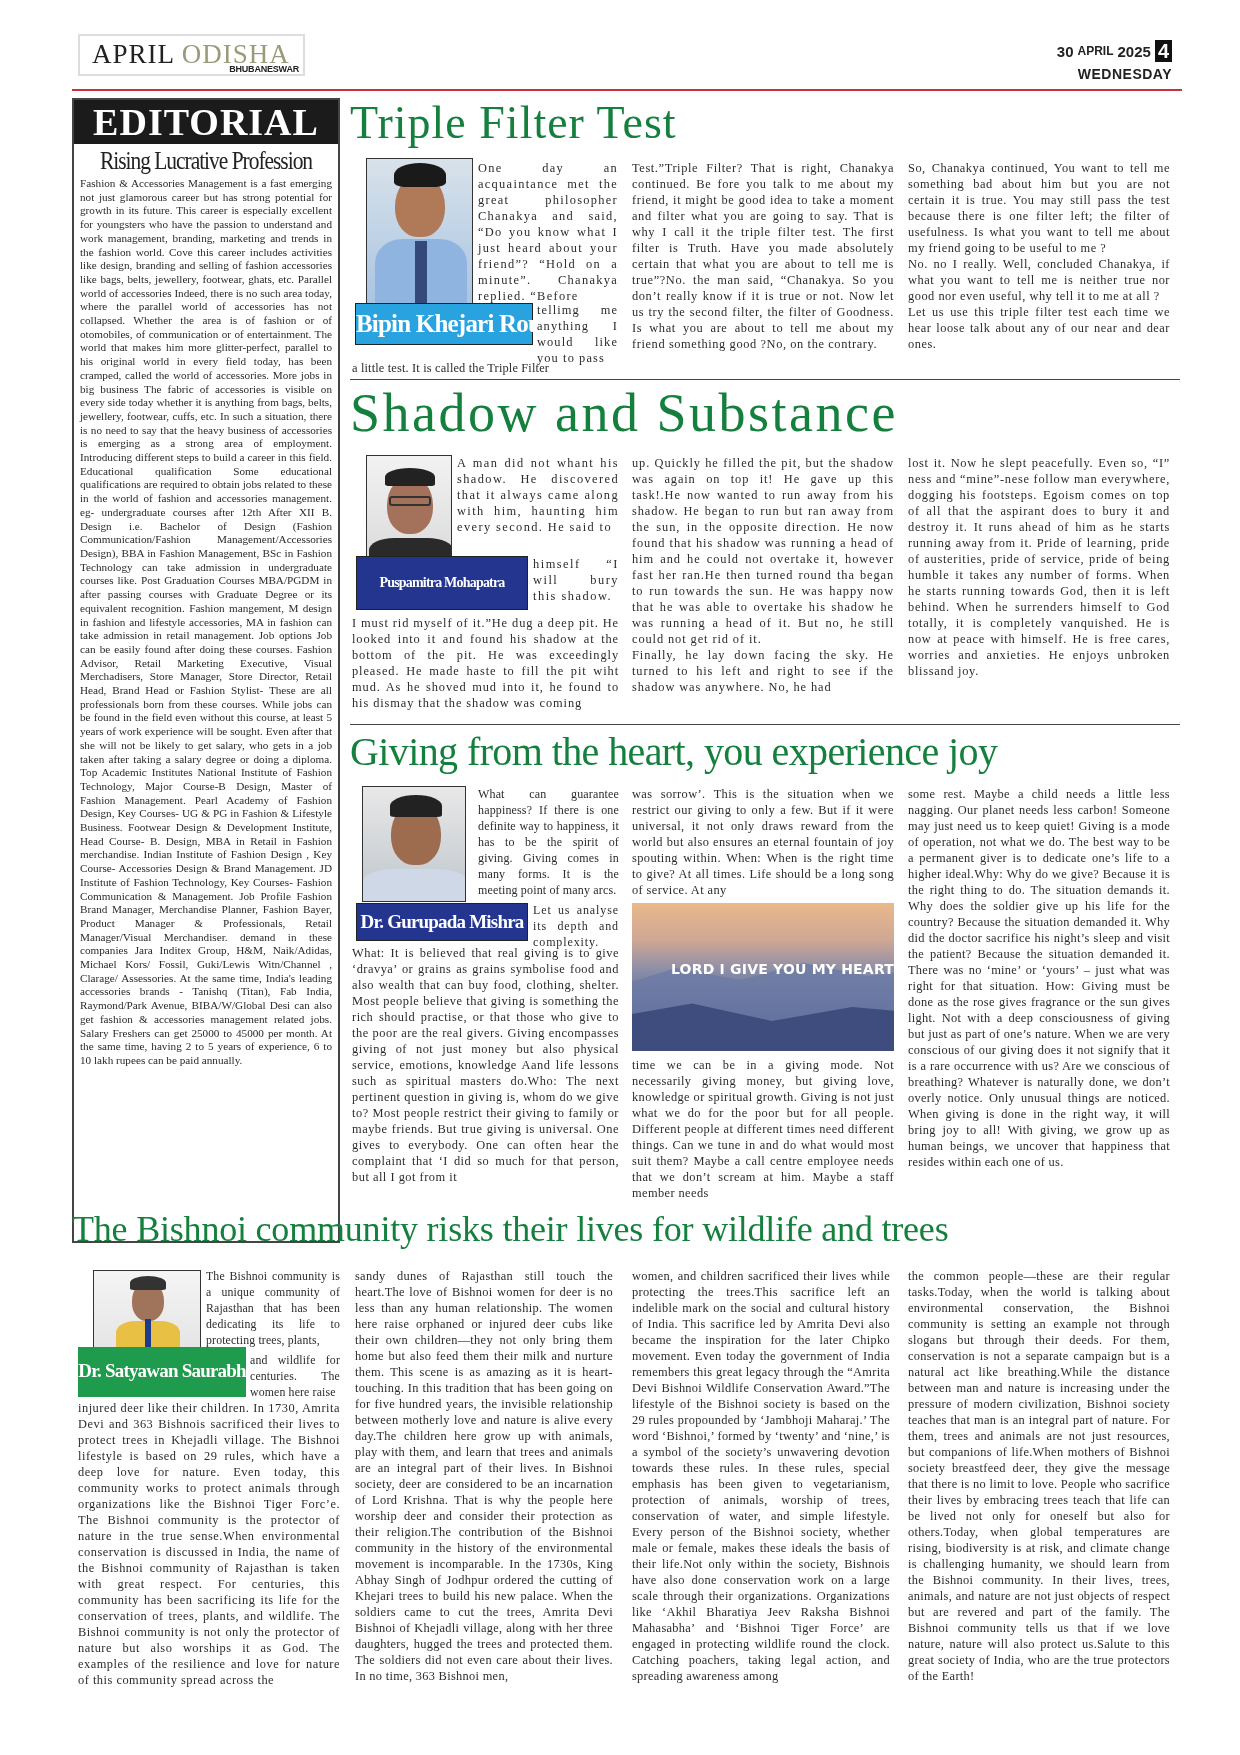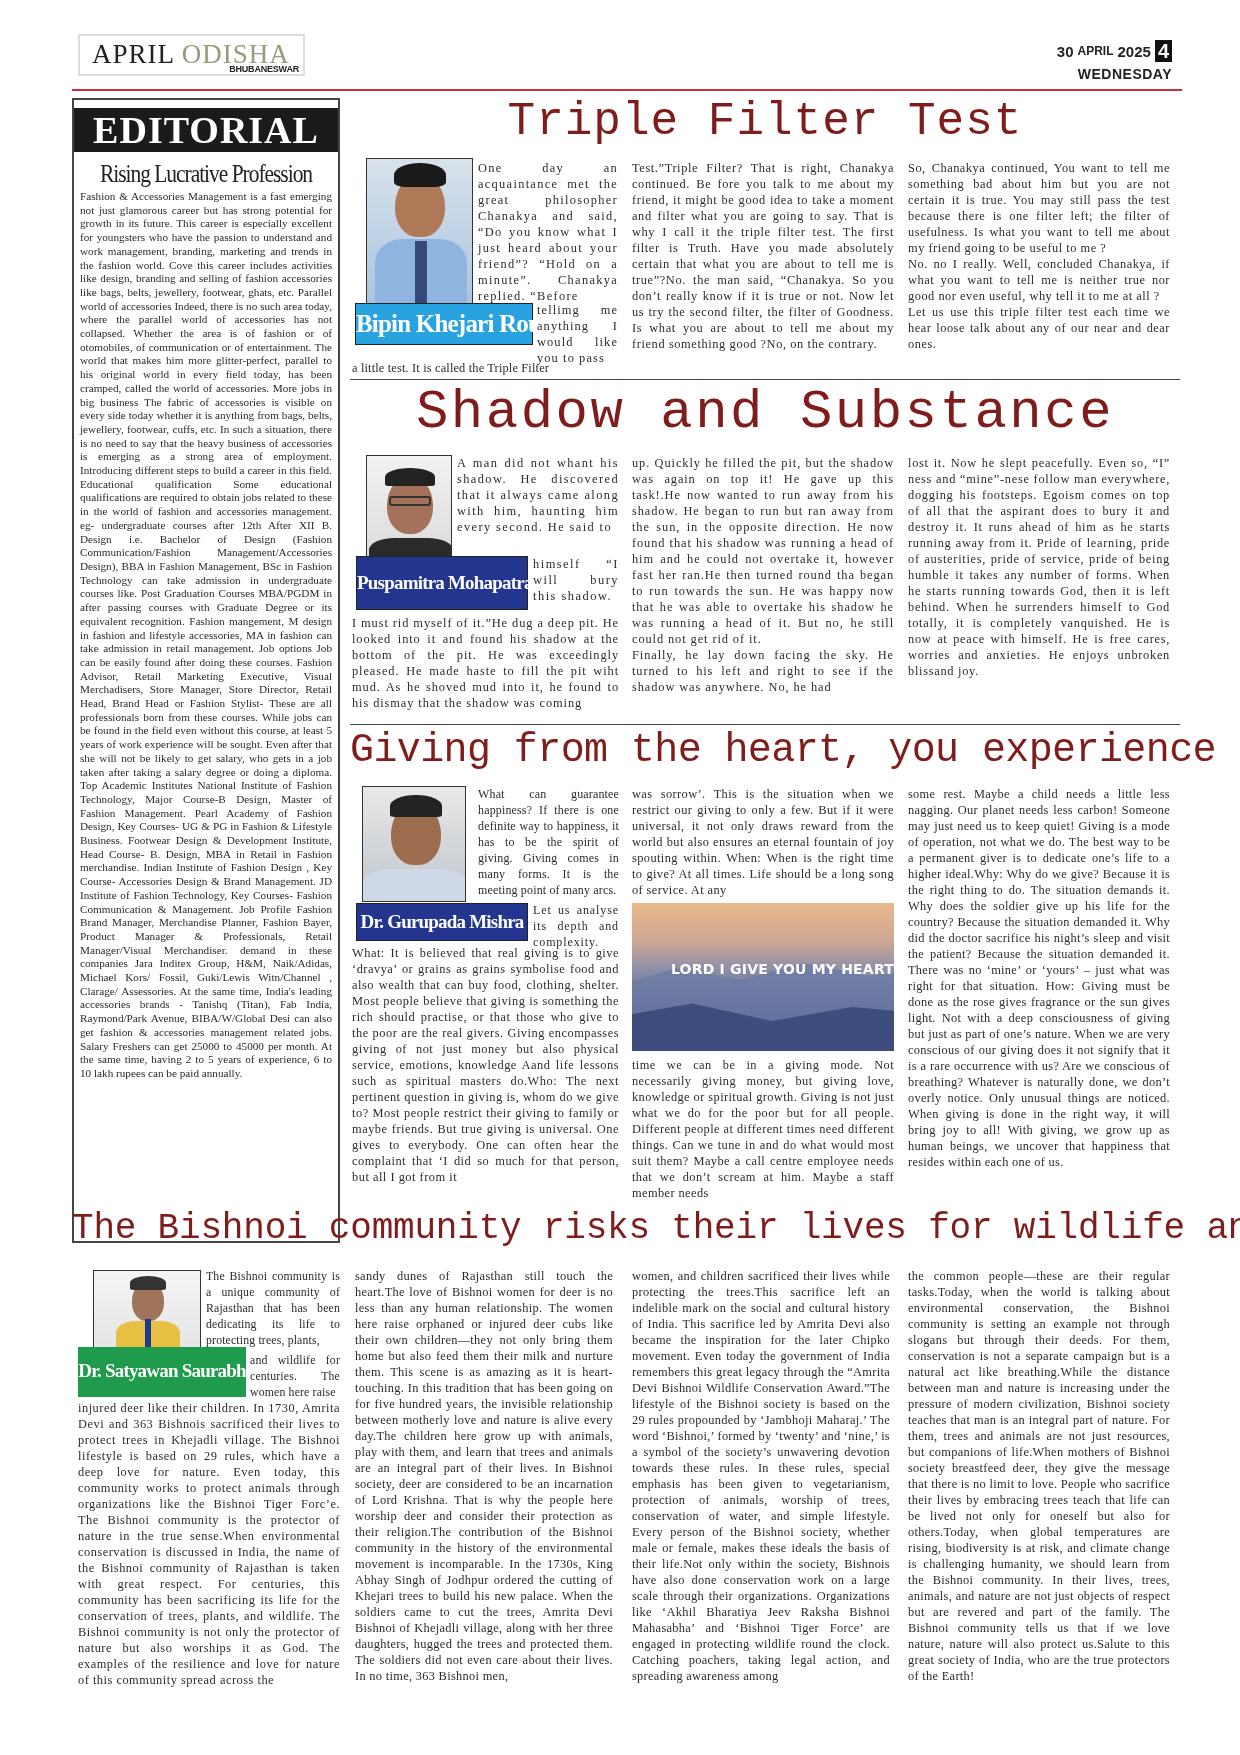--- a/index.html
+++ b/index.html
@@ -8,24 +8,24 @@
 .masthead-logo{left:78px;top:34px;width:227px;height:42px;border:2px solid #ddd;background:#fff}
 .logo-around{position:absolute;left:12px;top:3px;font-size:27px;letter-spacing:1px;color:#222;font-family:"Liberation Serif",serif}
 .logo-odisha{color:#9a9a7a}
 .logo-sub{position:absolute;right:4px;bottom:0;font-family:"Liberation Sans",sans-serif;font-size:9px;font-weight:bold;letter-spacing:-.2px}
 .date-line{right:68px;top:40px;font-family:"Liberation Sans",sans-serif;font-weight:bold;font-size:15px;display:flex;align-items:center;gap:4px}
 .date-month{font-size:12px}
 .page-no{background:#111;color:#fff;padding:0 3px;font-size:20px;line-height:22px}
 .weekday{right:68px;top:66px;font-family:"Liberation Sans",sans-serif;font-weight:bold;font-size:14px;letter-spacing:.5px}
 .red-rule{left:72px;top:89px;width:1110px;height:2px;background:#c8313a}
 .editorial{left:72px;top:98px;width:268px;height:1145px;border:2px solid #444;padding:0 6px}
-.editorial-head{margin:8px -6px;background:#1b1b1b;color:#fff;text-align:center;font-size:38px;font-weight:bold;height:44px;line-height:44px;letter-spacing:1px}
+.editorial-head{margin:0 -6px;background:#1b1b1b;color:#fff;text-align:center;font-size:38px;font-weight:bold;height:44px;line-height:44px;letter-spacing:1px}
 .editorial-title{font-size:25px;text-align:center;letter-spacing:-1.2px;margin:3px 0 2px;transform:scaleX(.86);white-space:nowrap}
 .editorial-body{font-size:11.2px;line-height:13.7px;text-align:justify;color:#2a2a2a}
-.headline{text-align:center;color:#7f1d1d;font-family:Liberation Mono, monospace;white-space:nowrap}
+.headline{color:#15803d;font-family:Liberation Serif, serif;white-space:nowrap}
 .col{font-size:12.4px;line-height:16px;text-align:justify;color:#2c2c2c;letter-spacing:.15px}
 .photo{background:linear-gradient(180deg,#b9cde0,#6e92b8);border:1px solid #333;overflow:hidden;position:absolute}
 .face{position:absolute;border-radius:50% 50% 45% 45%;background:#b07a58}
 .name-box{position:absolute;color:#fff;font-weight:bold;text-align:center;font-family:"Liberation Serif",serif;letter-spacing:-.8px;white-space:nowrap;border:1px solid #222}
 .rule{height:1px;background:#444;position:absolute}
 .scenic{position:absolute;left:632px;top:903px;width:262px;height:148px;background:linear-gradient(180deg,#e9b98b 0%,#cfa794 25%,#8d8fa8 45%,#5e6e98 65%,#3b4b7a 85%,#2b3558 100%);overflow:hidden}
 .scenic .mtn1{position:absolute;left:-20px;top:55px;width:320px;height:100px;background:#6d7aa5;clip-path:polygon(0 30%,20% 10%,40% 22%,60% 5%,80% 18%,100% 10%,100% 100%,0 100%);opacity:.8}
 .scenic .mtn2{position:absolute;left:-20px;top:90px;width:320px;height:70px;background:#3e4c7e;clip-path:polygon(0 35%,25% 15%,50% 40%,75% 20%,100% 30%,100% 100%,0 100%)}
 .scenic-caption{position:absolute;left:0;width:100%;top:58px;text-align:right;color:#fff;font-family:"DejaVu Sans",sans-serif;font-weight:bold;font-size:14px;letter-spacing:.2px}
 </style>
@@ -68,21 +68,21 @@
 Let us use this triple filter test each time we hear loose talk about any of our near and dear ones.</div>
 <div class="rule" style="left:350px;top:379px;width:830px"></div>
 
 <div class="abs headline" style="left:350px;top:382px;width:830px;font-size:54px;letter-spacing:2.5px">Shadow and Substance</div>
 <div class="photo" style="left:366px;top:455px;width:86px;height:114px;background:linear-gradient(180deg,#f2f2f2,#d9d9d9)">
   <div class="face" style="left:20px;top:20px;width:46px;height:58px;background:#a4715a"></div>
   <div style="position:absolute;left:18px;top:12px;width:50px;height:18px;background:#222;border-radius:50% 50% 10% 10%"></div>
   <div style="position:absolute;left:22px;top:40px;width:42px;height:10px;border:2px solid #333;border-radius:3px"></div>
   <div style="position:absolute;left:2px;top:82px;width:84px;height:40px;background:#2a2a2a;border-radius:30% 30% 0 0"></div>
 </div>
-<div class="name-box" style="left:356px;top:556px;width:172px;height:54px;line-height:52px;font-size:19px;background:#23358f">Puspamitra Mohapatra</div>
+<div class="name-box" style="left:356px;top:556px;width:172px;height:54px;line-height:52px;font-size:14px;background:#23358f">Puspamitra Mohapatra</div>
 <div class="abs col" style="left:457px;top:455px;width:162px;letter-spacing:1.4px">A man did not whant his shadow. He discovered that it always came along with him, haunting him every second. He said to</div>
 <div class="abs col" style="left:533px;top:556px;width:86px;letter-spacing:1.5px">himself “I will bury this shadow.</div>
 <div class="abs col" style="left:352px;top:615px;width:267px;letter-spacing:.9px">I must rid myself of it.”He dug a deep pit. He looked into it and found his shadow at the bottom of the pit. He was exceedingly pleased. He made haste to fill the pit wiht mud. As he shoved mud into it, he found to his dismay that the shadow was coming</div>
 <div class="abs col" style="left:632px;top:455px;width:262px;white-space:pre-line;letter-spacing:.9px">up. Quickly he filled the pit, but the shadow was again on top it! He gave up this task!.He now wanted to run away from his shadow. He began to run but ran away from the sun, in the opposite direction. He now found that his shadow was running a head of him and he could not overtake it, however fast her ran.He then turned round tha began to run towards the sun. He was happy now that he was able to overtake his shadow he was running a head of it. But no, he still could not get rid of it.
 Finally, he lay down facing the sky. He turned to his left and right to see if the shadow was anywhere. No, he had</div>
 <div class="abs col" style="left:908px;top:455px;width:262px;letter-spacing:.7px">lost it. Now he slept peacefully. Even so, “I” ness and “mine”-nese follow man everywhere, dogging his footsteps. Egoism comes on top of all that the aspirant does to bury it and destroy it. It runs ahead of him as he starts running away from it. Pride of learning, pride of austerities, pride of service, pride of being humble it takes any number of forms. When he starts running towards God, then it is left behind. When he surrenders himself to God totally, it is completely vanquished. He is now at peace with himself. He is free cares, worries and anxieties. He enjoys unbroken blissand joy.</div>
 <div class="rule" style="left:350px;top:724px;width:830px"></div>
 
 <div class="abs headline" style="left:350px;top:728px;width:830px;font-size:40px;letter-spacing:-.6px">Giving from the heart, you experience joy</div>
 <div class="photo" style="left:362px;top:786px;width:104px;height:116px;background:linear-gradient(180deg,#e8e8e8,#bfc6cc)">

